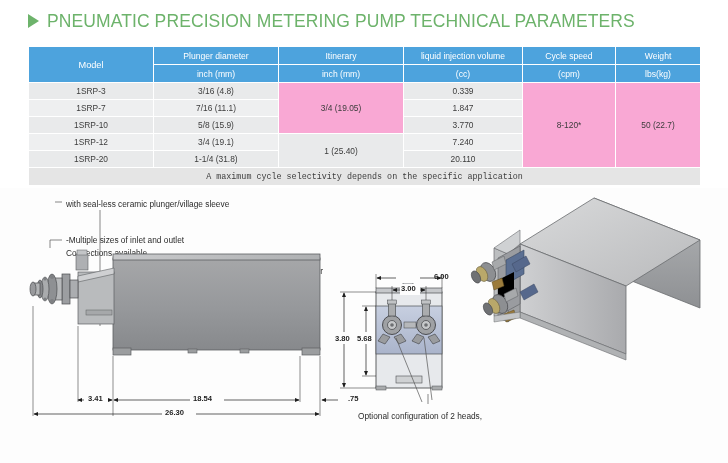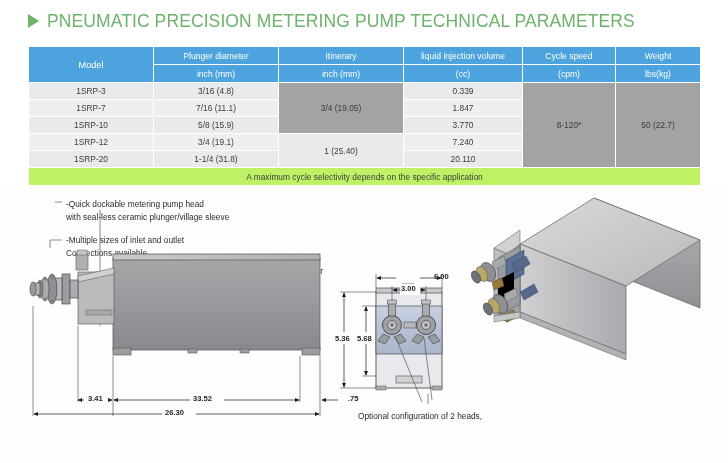--- a/index.html
+++ b/index.html
@@ -42,24 +42,24 @@
     font-weight:400;
   }
   #spec-table thead th{
     background:#4da3dd;color:#ffffff;height:17px;font-size:8.6px;
   }
   #spec-table thead th.model-cell{font-size:9.2px;}
   #spec-table tbody td{
     background:#e9eaeb;color:#3c3c3c;height:16px;font-size:8.4px;
   }
   #spec-table tbody tr:nth-child(even) td{background:#eeeff0;}
-  #spec-table tbody td.span-cell{background:#a3a3a3;}
+  #spec-table tbody td.span-cell{background:#f9a8d4;}
   #spec-table tbody tr:nth-child(even) td.span-cell{background:#e9eaeb;}
   #spec-table tfoot td{
-    background:#bef264;color:#3c3c3c;height:17px;font-size:8.4px;
+    background:#e5e5e5;color:#3c3c3c;height:17px;font-size:8.4px;font-family:Liberation Mono, monospace;
   }
   
   #figure-panel{
     position:absolute;left:0;top:188px;width:728px;height:275px;
     background:#fdfdfd;
   }
   .callout{
     position:absolute;font-size:8.3px;color:#2b2b2b;line-height:12.5px;
     white-space:nowrap;
   }
@@ -143,21 +143,20 @@
   <tfoot>
     <tr>
       <td colspan="6">A maximum cycle selectivity depends on the specific application</td>
     </tr>
   </tfoot>
 </table>
 
 <div id="figure-panel">
 
   <div class="callout" id="callout-head">
-    <div>-Quick dockable metering pump head</div>
     <div>with seal-less ceramic plunger/village sleeve</div>
   </div>
 
   <div class="callout" id="callout-inlet">
     <div>-Multiple sizes of inlet and outlet</div>
     <div>Connections available</div>
   </div>
 
   <div class="callout" id="callout-drive">Reciprocating drive and rotary actuator</div>
 
@@ -370,22 +369,22 @@
 
       <path d="M512,76 L526,68 L530,76 L516,84 z" fill="#56688c" stroke="#3a4760" stroke-width="0.5"></path>
       <path d="M520,104 L534,96 L538,104 L524,112 z" fill="#56688c" stroke="#3a4760" stroke-width="0.5"></path>
 
       <path d="M520,124 L626,166 L626,172 L520,130 z" fill="#b0b2b4" stroke="#6a6c6f" stroke-width="0.6"></path>
       <path d="M494,128 L520,124 L520,130 L494,134 z" fill="#c4c6c8" stroke="#6a6c6f" stroke-width="0.5"></path>
     </g>
   </svg>
 
   <div class="dim-label" style="left:88px;top:206px;">3.41</div>
-  <div class="dim-label" style="left:193px;top:206px;">33.52</div>
+  <div class="dim-label" style="left:193px;top:206px;">18.54</div>
   <div class="dim-label" style="left:348px;top:206px;">.75</div>
   <div class="dim-label" style="left:165px;top:220px;">26.30</div>
 
   <div class="dim-label" style="left:398px;top:84px;margin-left:36px;">6.00</div>
   <div class="dim-label" style="left:401px;top:96px;">3.00</div>
-  <div class="dim-label" style="left:335px;top:146px;">5.36</div>
+  <div class="dim-label" style="left:335px;top:146px;">3.80</div>
   <div class="dim-label" style="left:357px;top:146px;">5.68</div>
 
 </div>
 
 </body></html>

